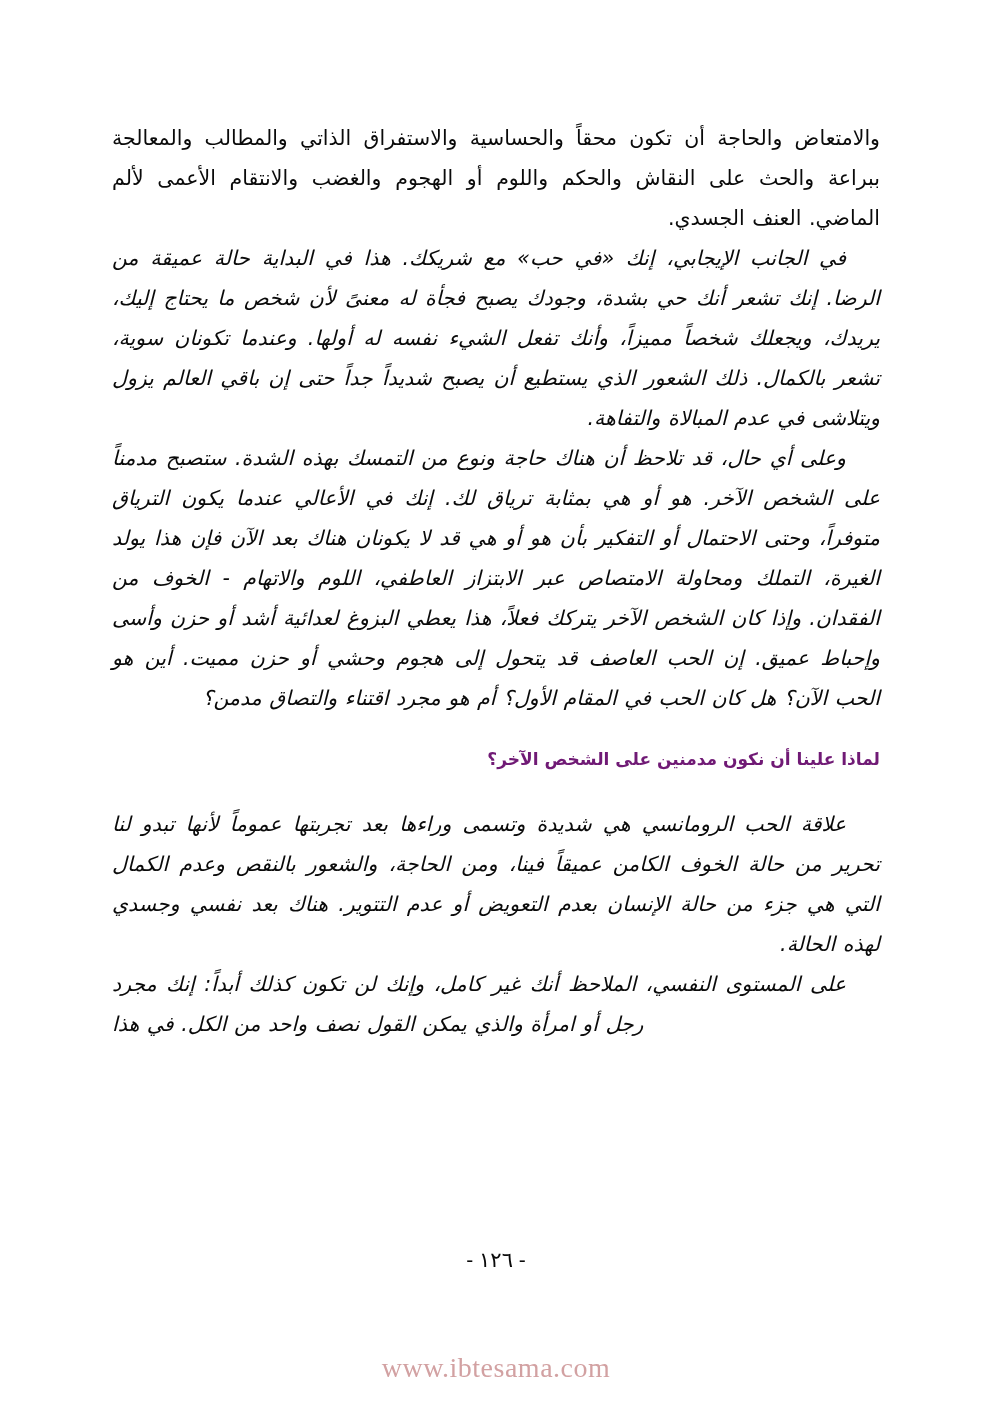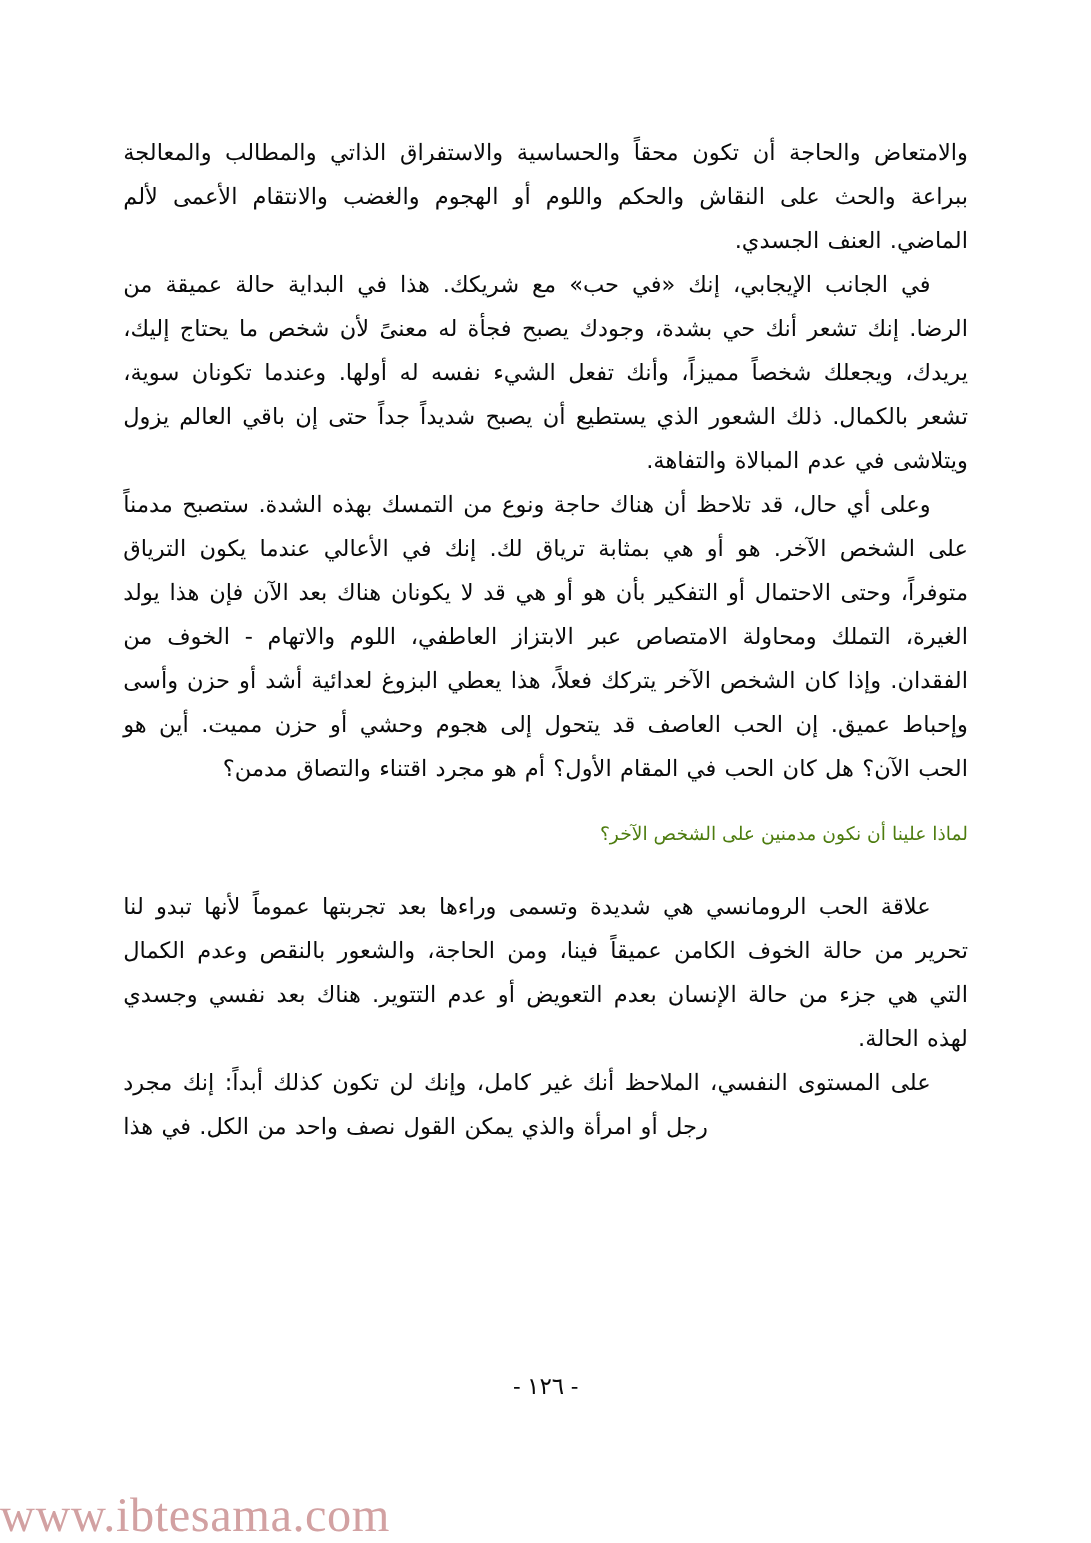--- a/index.html
+++ b/index.html
@@ -32,41 +32,42 @@
     font-size: 20.5px;
     line-height: 40px;
     color: #0a0a0a;
     text-align: justify;
     text-align-last: right;
     letter-spacing: 0px;
     word-spacing: 1px;
   }
   p.body-par.indent {
     text-indent: 34px;
+    font-style: italic;
   }
   p.body-par.tight {
     text-align-last: left;
   }
   .section-heading {
     margin: 44px 0 0 0;
     text-align: center;
     font-family: "DejaVu Sans", "Liberation Sans", sans-serif;
     font-size: 27px;
     font-weight: bold;
     color: #080808;
     line-height: 44px;
     letter-spacing: 0.5px;
   }
   .section-subheading {
     margin: 26px 0 0 0;
     text-align: center;
     font-family: "DejaVu Sans", "Liberation Sans", sans-serif;
     font-size: 17px;
-    font-weight: normal;
-    color: #4d7c0f;
+    font-weight: bold;
+    color: #701a75;
     line-height: 30px;
   }
   .after-heading-gap {
     height: 30px;
   }
   .page-number {
     position: absolute;
     left: 0;
     right: 0;
     top: 1248px;
@@ -75,24 +76,24 @@
     font-size: 21px;
     color: #0a0a0a;
     letter-spacing: 2px;
     direction: rtl;
   }
   .watermark {
     position: absolute;
     left: 0;
     right: 0;
     top: 1352px;
-    text-align: left;
+    text-align: center;
     direction: ltr;
     font-family: "Liberation Serif", "DejaVu Serif", serif;
-    font-size: 44px;
+    font-size: 28px;
     color: #d2a1a2;
     letter-spacing: 0.5px;
     white-space: nowrap;
   }
 </style>
 </head>
 <body>
 
 <div class="page">
 

